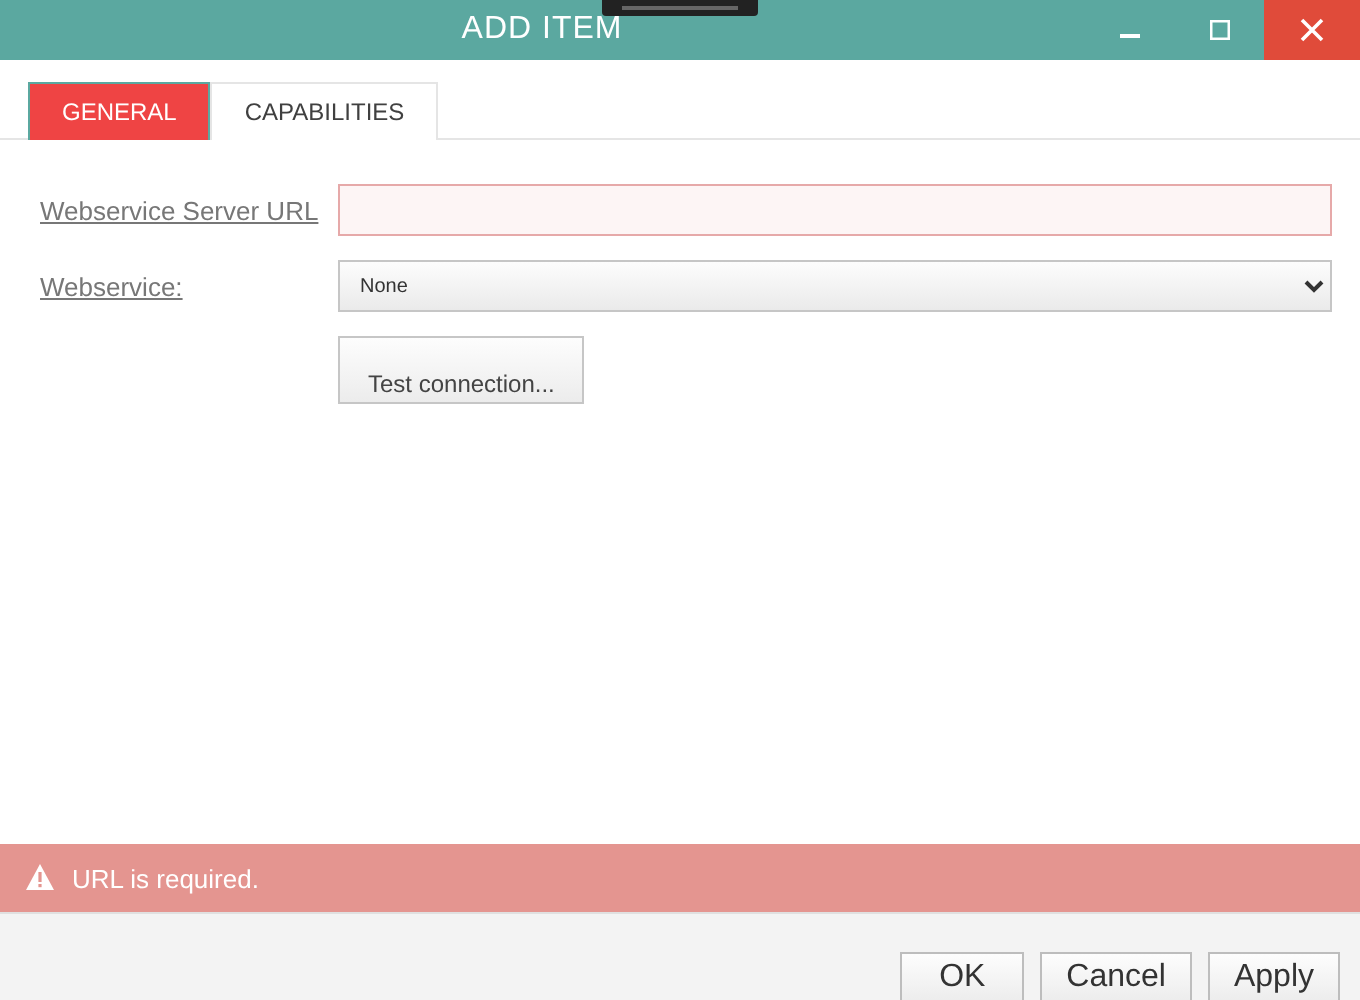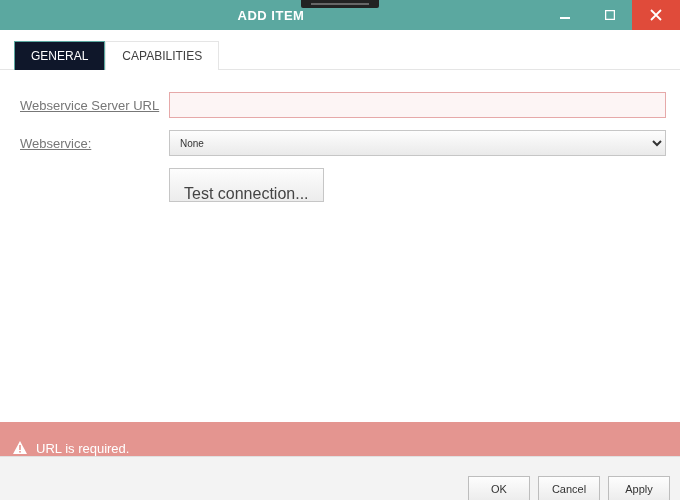--- a/index.html
+++ b/index.html
@@ -29,22 +29,22 @@
     position: absolute;
     left: 10px; right: 10px; top: 3px;
     height: 2px;
     background: #666;
   }
   .title-text {
     flex: 1;
     display: flex;
     align-items: center;
     justify-content: center;
-    font-size: 13px;
-    font-weight: 700;
+    font-size: 16px;
+    font-weight: 400;
     letter-spacing: 0.5px;
   }
   .winbtns {
     display: flex;
     align-items: stretch;
   }
   .winbtn {
     width: 45px;
     display: flex;
     align-items: center;
@@ -75,21 +75,21 @@
     padding: 7px 16px;
     font-size: 12px;
     color: #555;
     border: 1px solid transparent;
     border-bottom: none;
     position: relative;
     top: 1px;
     cursor: pointer;
   }
   .tab.active {
-    background: #0f172a;
+    background: #ef4444;
     color: #fff;
     border-color: #5ba8a0;
   }
   .tab.inactive {
     background: #fff;
     color: #404040;
     border-color: #e5e5e5;
   }
 
   .form-area {
@@ -124,36 +124,36 @@
     height: 26px;
     border: 1px solid #c6c6c6;
     background: linear-gradient(#fdfdfd, #eaeaea);
     padding: 2px 6px;
     font-size: 10px;
     color: #333;
   }
   .btn-small {
     height: 28px;
     padding: 16px 14px;
-    font-size: 16px;
+    font-size: 12px;
     color: #444;
     border: 1px solid #c6c6c6;
     background: linear-gradient(#fdfdfd, #ececec);
     cursor: pointer;
   }
 
   .errorbar {
     position: absolute;
     left: 0; right: 0;
     bottom: 44px;
     height: 34px;
     background: #e49590;
     color: #fff;
     display: flex;
-    align-items: flex-end;
+    align-items: center;
     padding: 0 12px;
     font-size: 13px;
     gap: 8px;
   }
   .errorbar svg { display:block; }
 
   .footer {
     position: absolute;
     left: 0; right: 0; bottom: 0;
     height: 44px;
@@ -162,21 +162,21 @@
     display: flex;
     align-items: center;
     justify-content: flex-end;
     gap: 8px;
     padding: 0 10px;
   }
   .footer .btn {
     min-width: 62px;
     height: 26px;
     padding: 0 12px;
-    font-size: 11px;
+    font-size: 16px;
     color: #333;
     border: 1px solid #bdbdbd;
     background: linear-gradient(#fdfdfd, #ececec);
     cursor: pointer;
     margin-top: 20px;
   }
 </style>
 </head>
 <body>
 

